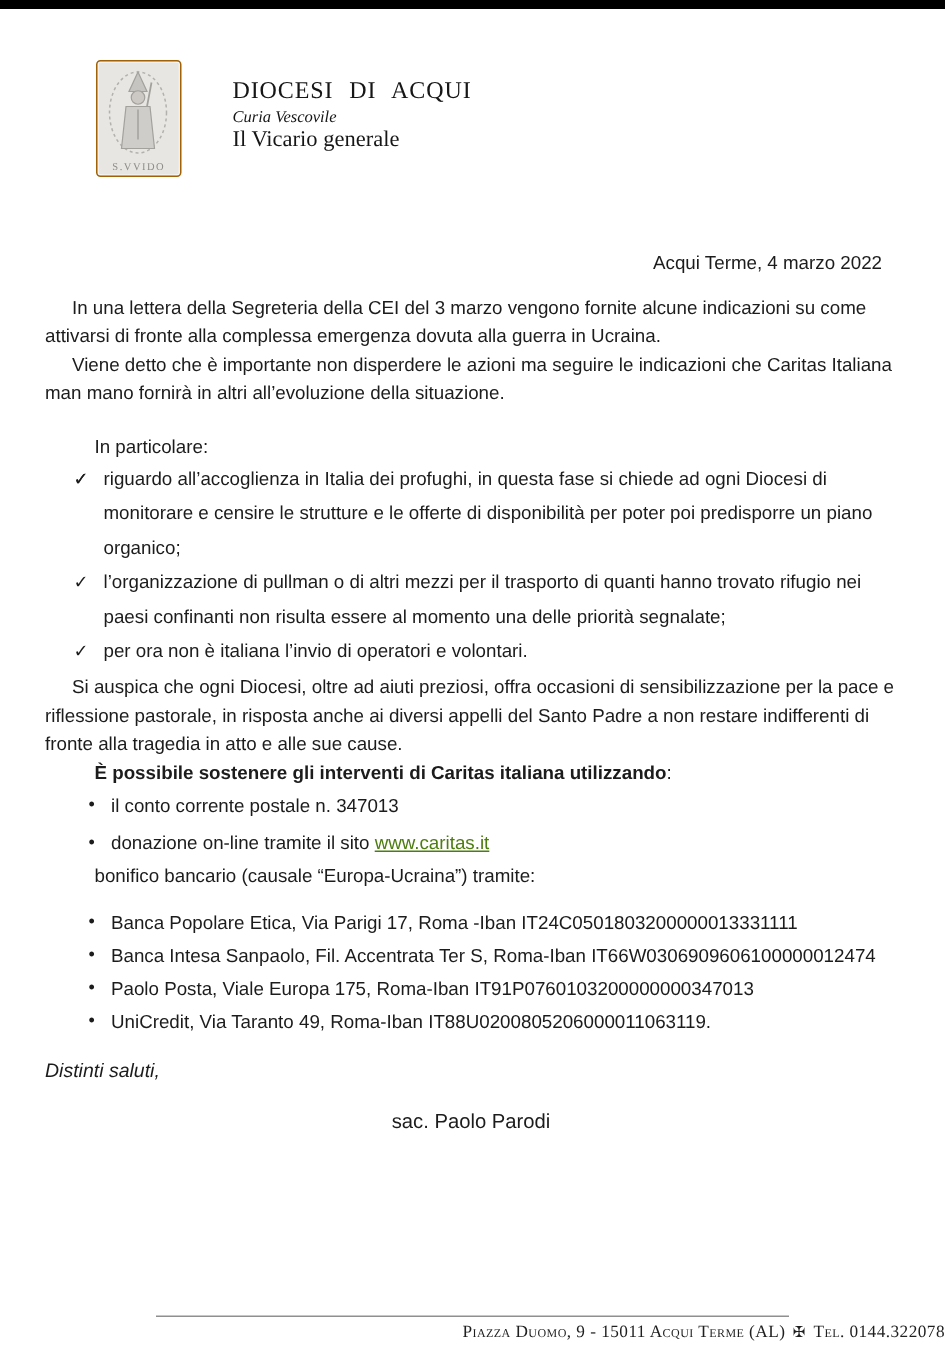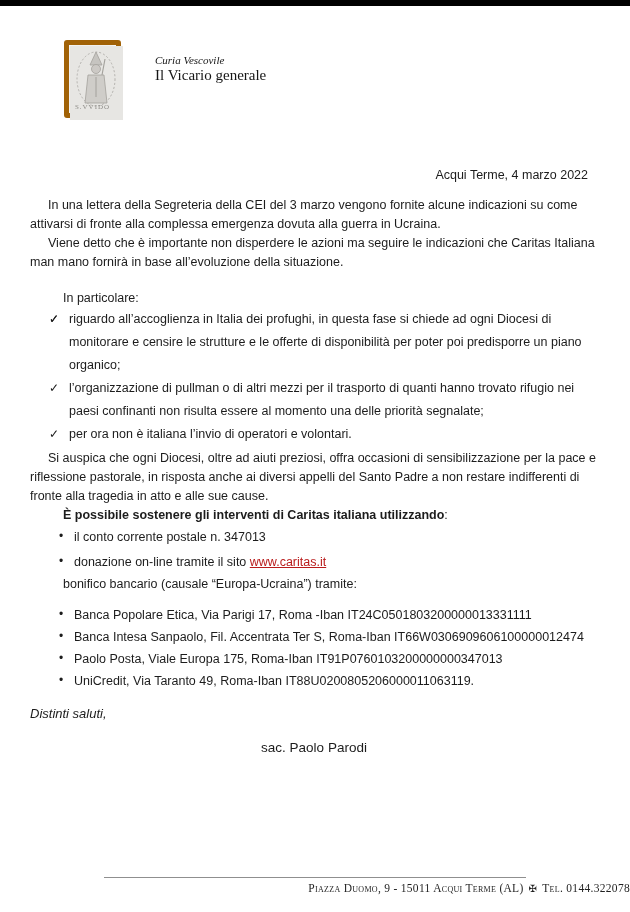--- a/index.html
+++ b/index.html
@@ -6,21 +6,21 @@
   html,body { background:#ffffff; }
   body { width:630px; height:912px; position:relative; overflow:hidden;
          font-family:"Liberation Sans", sans-serif; color:#1c1c1c; }
 
   .top-bar { position:absolute; top:0; left:0; width:630px; height:6px; background:#000; }
 
   .page { position:absolute; top:6px; left:0; width:630px; height:906px; background:#fff; }
 
   
   .letterhead { margin:34px 0 0 64px; display:flex; align-items:flex-start; }
-  .logo { width:57px; height:78px; background:#e7e6e3; border:5px solid #a16207;
+  .logo { width:57px; height:78px; background:#e7e6e3; border:1px solid #a16207;
           border-radius:3px; position:relative; box-shadow:inset 0 0 6px #ffffff; flex:0 0 auto; }
   .logo svg { display:block; }
   .logo-caption { position:absolute; bottom:2px; left:0; width:100%; text-align:center;
           font-family:"Liberation Serif", serif; font-size:7px; letter-spacing:1px; color:#8e8c88; }
   .lh-text { margin-left:34px; padding-top:12px; font-family:"Liberation Serif", serif; color:#161616; }
   .lh-org   { font-size:16px; letter-spacing:0.6px; word-spacing:6px; }
   .lh-office{ font-size:11px; font-style:italic; margin-top:2px; }
   .lh-role  { font-size:15px; margin-top:1px; }
 
   
@@ -42,21 +42,21 @@
   .dot-list { margin-left:29px; line-height:25px; }
   .dot-list li { position:relative; padding-left:15px; }
   .dot-list .marker { position:absolute; left:0; top:-1px; font-size:12px; }
 
   .bank-list { margin-left:29px; margin-top:10px; line-height:22px; }
   .bank-list li { position:relative; padding-left:15px; }
   .bank-list .marker { position:absolute; left:0; top:-1px; font-size:12px; }
 
   .transfer-intro { margin-left:33px; margin-top:0; }
 
-  a.site-link { color:#b91c1c; }
+  a.site-link { color:#4d7c0f; }
 
   .closing   { margin-top:12px; text-align:left; font-style:italic; font-size:13px; }
   .signature { margin-top:15px; text-align:center; font-size:13.5px; }
 
   
   .footer { position:absolute; left:0; bottom:18px; width:630px; text-align:right;
             font-family:"Liberation Serif", serif; color:#2a2a2a; }
   .footer-rule { width:422px; margin:0 auto 4px auto; border-top:1px solid #8f8f8f; }
   .footer-address { font-size:11.5px; font-variant:small-caps; letter-spacing:0.3px; color:#1f1f1f; }
   .footer-address .cross { font-size:10px; padding:0 5px; font-variant:normal; }
@@ -76,30 +76,31 @@
         <ellipse cx="27" cy="34" rx="19" ry="27" fill="none" stroke="#b3b1ad" stroke-width="1" stroke-dasharray="2,2"></ellipse>
         <polygon points="27,7 33,20 21,20" fill="#c6c4c0" stroke="#a3a19c" stroke-width="0.8"></polygon>
         <circle cx="27" cy="24" r="4.5" fill="#ccc9c5" stroke="#a3a19c" stroke-width="0.8"></circle>
         <path d="M19,30 L35,30 L38,58 L16,58 Z" fill="#cfcdc9" stroke="#a3a19c" stroke-width="0.8"></path>
         <line x1="27" y1="32" x2="27" y2="52" stroke="#a3a19c" stroke-width="1"></line>
         <line x1="33" y1="30" x2="36" y2="14" stroke="#a3a19c" stroke-width="1.2"></line>
       </svg>
       <span class="logo-caption">S.VVIDO</span>
     </div>
     <div class="lh-text">
+      <div class="lh-org">DIOCESI DI ACQUI</div>
       <div class="lh-office">Curia Vescovile</div>
       <div class="lh-role">Il Vicario generale</div>
     </div>
   </div>
 
   <div class="content">
     <div class="date-line">Acqui Terme, 4 marzo 2022</div>
 
     <p class="para p1">In una lettera della Segreteria della CEI del 3 marzo vengono fornite alcune indicazioni su come attivarsi di fronte alla complessa emergenza dovuta alla guerra in Ucraina.</p>
-    <p class="para">Viene detto che è importante non disperdere le azioni ma seguire le indicazioni che Caritas Italiana man mano fornirà in base all’evoluzione della situazione.</p>
+    <p class="para">Viene detto che è importante non disperdere le azioni ma seguire le indicazioni che Caritas Italiana man mano fornirà in altri all’evoluzione della situazione.</p>
 
     <div class="list-intro">In particolare:</div>
 
     <ul class="check-list">
       <li>
         <span class="marker">✓</span>
       </li>
       <li>
         <span class="marker">✓</span>
         <span>riguardo all’accoglienza in Italia dei profughi, in questa fase si chiede ad ogni Diocesi di monitorare e censire le strutture e le offerte di disponibilità per poter poi predisporre un piano organico;</span>

